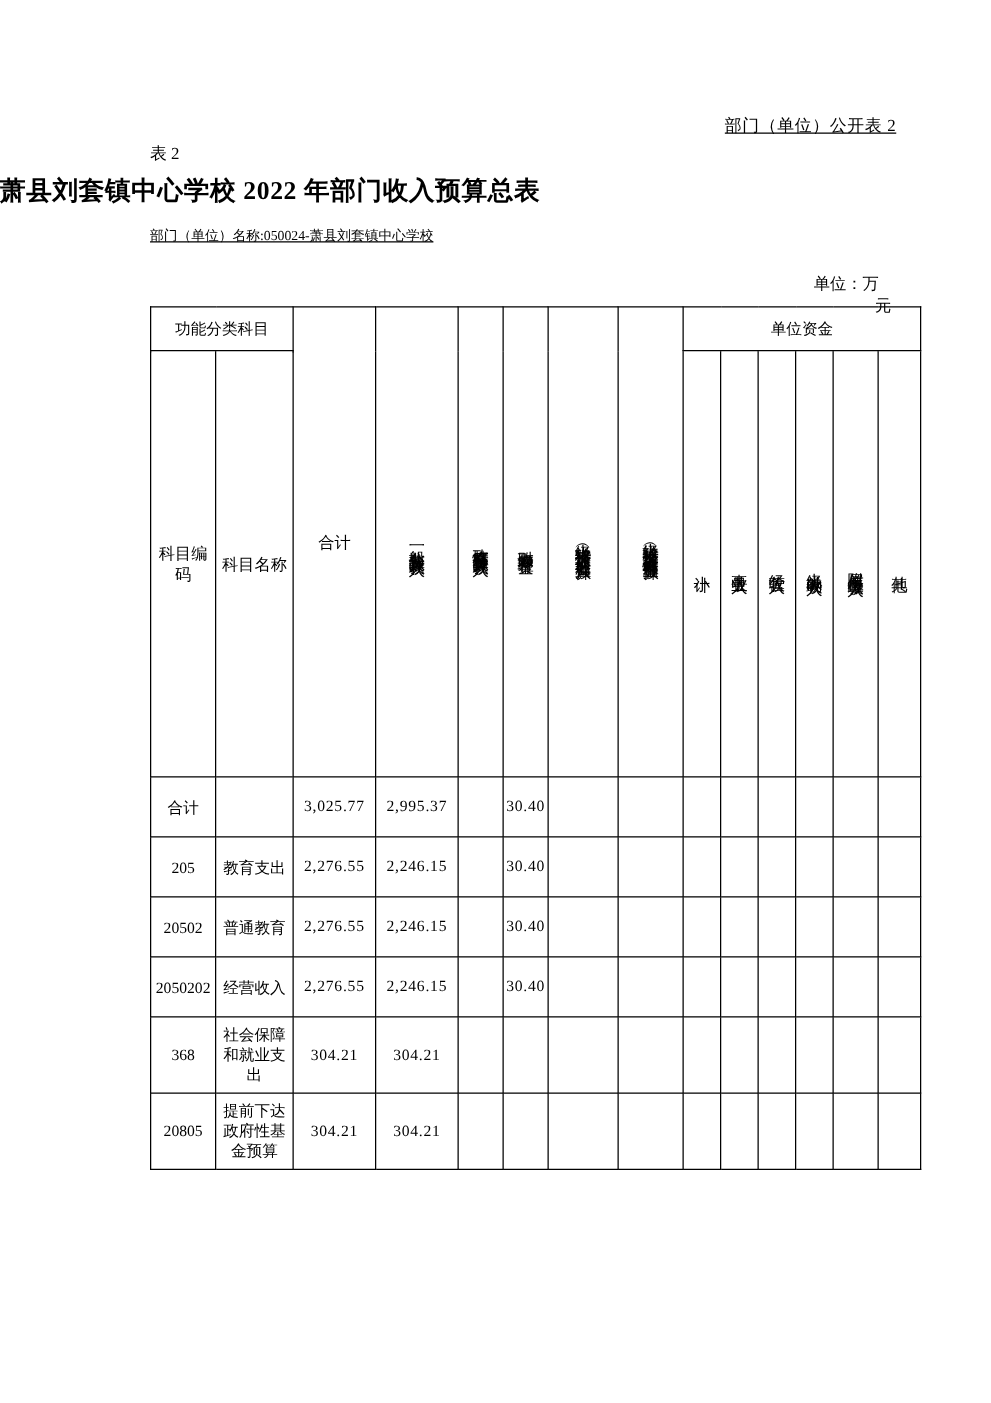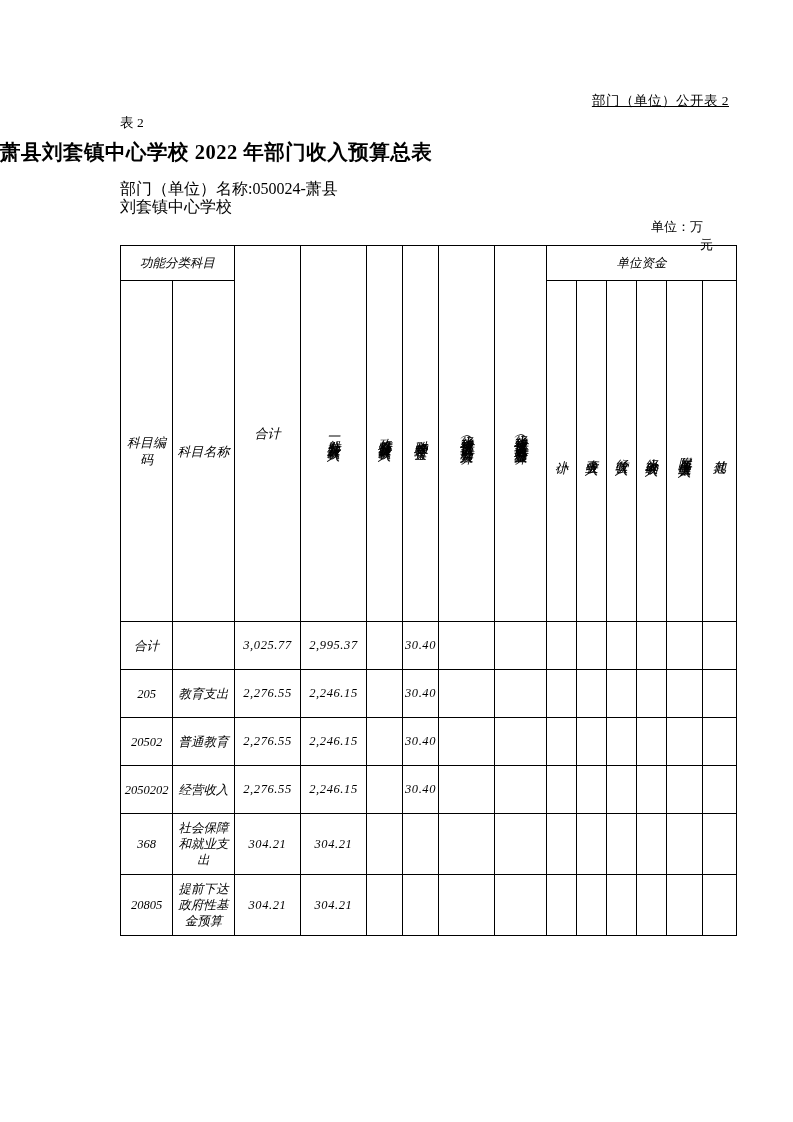--- a/index.html
+++ b/index.html
@@ -18,21 +18,21 @@
     position: relative;
     width: 793px;
     height: 1122px;
     box-sizing: border-box;
     padding: 0;
   }
 
   .header-right {
     position: absolute;
     top: 92px;
-    right: 64px;
+    right: 76px;
     font-size: 13.5px;
     letter-spacing: 0.5px;
     margin-left: 32px;
   }
   .header-right .underlined {
     text-decoration: underline;
   }
 
   .table-label {
     position: absolute;
@@ -49,22 +49,23 @@
     font-size: 20.5px;
     font-weight: bold;
     letter-spacing: 0.5px;
   }
 
   .dept-name {
     position: absolute;
     top: 180px;
     left: 120px;
     width: 230px;
-    font-size: 16px;
+    font-size: 11px;
     line-height: 18px;
+    text-decoration: underline;
   }
 
   .unit-note {
     position: absolute;
     top: 190px;
     right: 78px;
     width: 64px;
     font-size: 13px;
     line-height: 18px;
     text-align: left;
@@ -76,21 +77,20 @@
     padding-right: 2px;
   }
 
   table.budget {
     position: absolute;
     top: 245px;
     left: 120px;
     width: 600px;
     border-collapse: collapse;
     table-layout: fixed;
-    font-style: italic;
   }
   table.budget td, table.budget th {
     border: 1px solid #000000;
     font-weight: normal;
     font-size: 12.5px;
     padding: 0;
     text-align: center;
     vertical-align: middle;
   }
 

